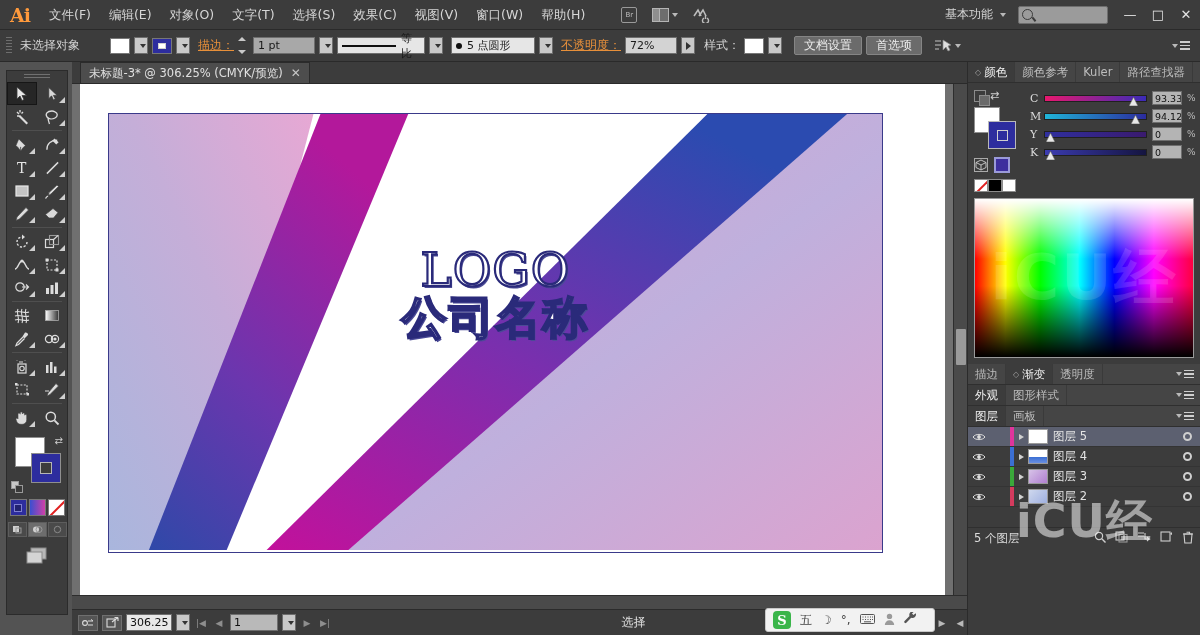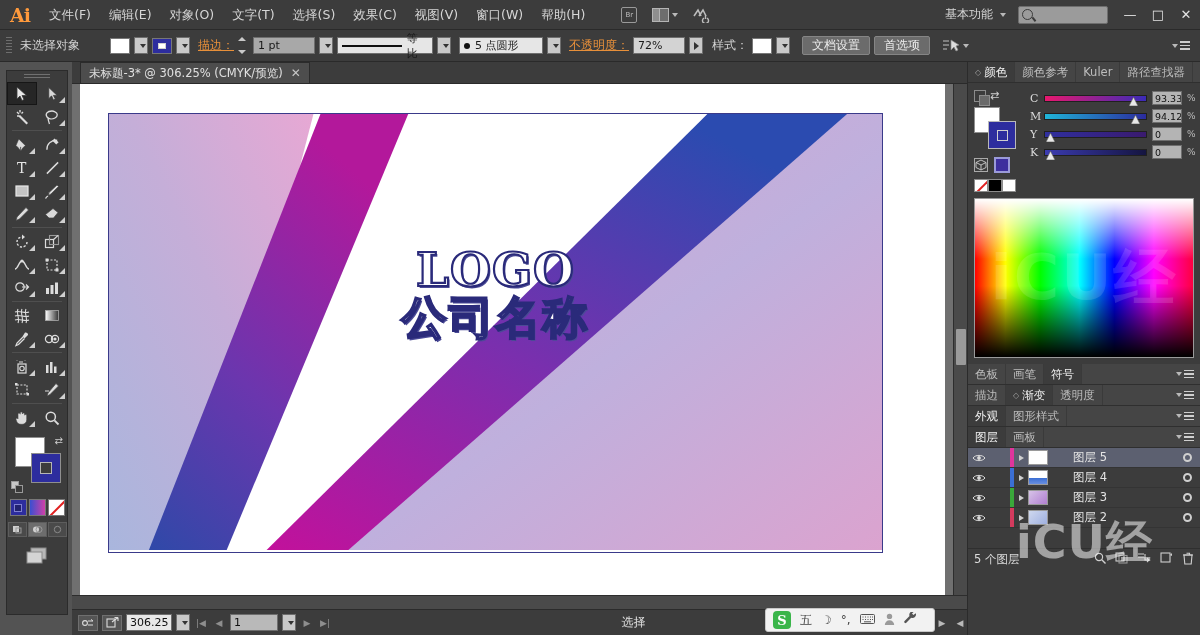--- a/index.html
+++ b/index.html
@@ -246,21 +246,21 @@
   .spec-wm{ position:absolute; inset:0; display:flex;align-items:center;justify-content:center;
      font-size:62px; color:rgba(255,255,255,.13); font-weight:bold; letter-spacing:2px;}
 
   .layerrow { height:20px; display:flex; align-items:center; border-bottom:1px solid #343434; font-size:11.5px;}
   .layerrow.sel { background:#5c6070; }
   .lr-eye{ width:22px; display:flex;align-items:center;justify-content:center;}
   .lr-lock{ width:20px; display:flex;align-items:center;justify-content:center;}
   .lr-color{ width:4px; height:100%; }
   .lr-tri{ width:14px; display:flex;align-items:center;justify-content:center;}
   .lr-thumb{ width:20px;height:15px;border:1px solid #9a9a9a;margin-right:5px;}
-  .lr-name{ flex:1; color:#e4e4e4;margin-left:20px; }
+  .lr-name{ flex:1; color:#e4e4e4; }
   .lr-target{ width:26px; display:flex;align-items:center;justify-content:center;}
   .lr-circ{ width:9px;height:9px;border-radius:50%;border:2px solid #cfcfcf;}
 
   .layerfoot{ height:22px; display:flex;align-items:center; padding:0 6px; gap:10px; font-size:11.5px; color:#dcdcdc;
      border-top:1px solid #2f2f2f;}
   .lf-icons{ margin-left:auto; display:flex; gap:9px; align-items:center;}
 
   .watermark{
     position:absolute; left:0px; top:40px; width:233px; height:110px;
     pointer-events:none; display:flex; align-items:center; justify-content:center;
@@ -341,21 +341,21 @@
     <span class="cb-orange" style="margin-left:4px;">描边：</span>
     <div class="spin">
         <i></i>
         <i></i>
       </div>
     <div class="field wide">1 pt</div>
     <div class="dd">
         <span class="caret"></span>
       </div>
 
-    <div class="combo" style="width:96px;">
+    <div class="combo" style="width:88px;">
       <span class="strokeline"></span>
       <span>等比</span>
     </div>
     <div class="dd">
         <span class="caret"></span>
       </div>
 
     <div class="combo" style="width:84px;margin-left:4px;">
       <span class="dotmark"></span>
       <span>5 点圆形</span>
@@ -707,21 +707,21 @@
           <polygon points="0,0 205,0 92,438 0,438" fill="url(#lg1)"></polygon>
 
           <polygon points="212,0 300,0 118,438 40,438" fill="url(#lg2)"></polygon>
 
           <polygon points="775,0 775,438 185,438 600,0" fill="url(#rg1)"></polygon>
 
           <polygon points="600,0 740,0 240,438 158,438" fill="url(#rg2)"></polygon>
         </svg>
 
         <div style="position:absolute; left:0; right:0; top:132px; text-align:center;">
-          <div style="font-family:'DejaVu Serif',serif; font-size:47px; font-weight:bold; line-height:1;
+          <div style="font-family:'DejaVu Serif',serif; font-size:47px; font-weight:normal; line-height:1;
                       color:#ffffff; -webkit-text-stroke:2.2px #2a2a7a;
                       text-shadow:1.5px 1.5px 0 #4b4b96; letter-spacing:1px;text-align:center;">LOGO</div>
           <div style="font-family:'DejaVu Sans',sans-serif; font-size:45px; font-weight:bold; line-height:1.1;
                       margin-top:0; color:#ffffff; -webkit-text-stroke:2px #2a2a7a;
                       text-shadow:1.5px 1.5px 0 #4b4b96; letter-spacing:2px;">公司名称</div>
         </div>
       </div>
     </div>
 
     <div class="vscroll">
@@ -857,33 +857,20 @@
       <div class="nsw blk"></div>
       <div class="nsw wht"></div>
     </div>
 
     <div class="spectrum">
       <div class="spec-hue"></div>
       <div class="spec-white"></div>
       <div class="spec-wm">iCU经</div>
     </div>
 
-    <div class="tabrow">
-      <div class="ptab">色板</div>
-      <div class="ptab">画笔</div>
-      <div class="ptab active">符号</div>
-      <div class="tabmenu">
-          <span class="caret"></span>
-          <span class="pm-lines">
-            <i></i>
-            <i></i>
-            <i></i>
-          </span>
-        </div>
-    </div>
 
     <div class="tabrow">
       <div class="ptab">描边</div>
       <div class="ptab active">
         <span class="dotgrip">◇</span>
         <span>渐变</span>
       </div>
       <div class="ptab">透明度</div>
       <div class="tabmenu">
           <span class="caret"></span>

